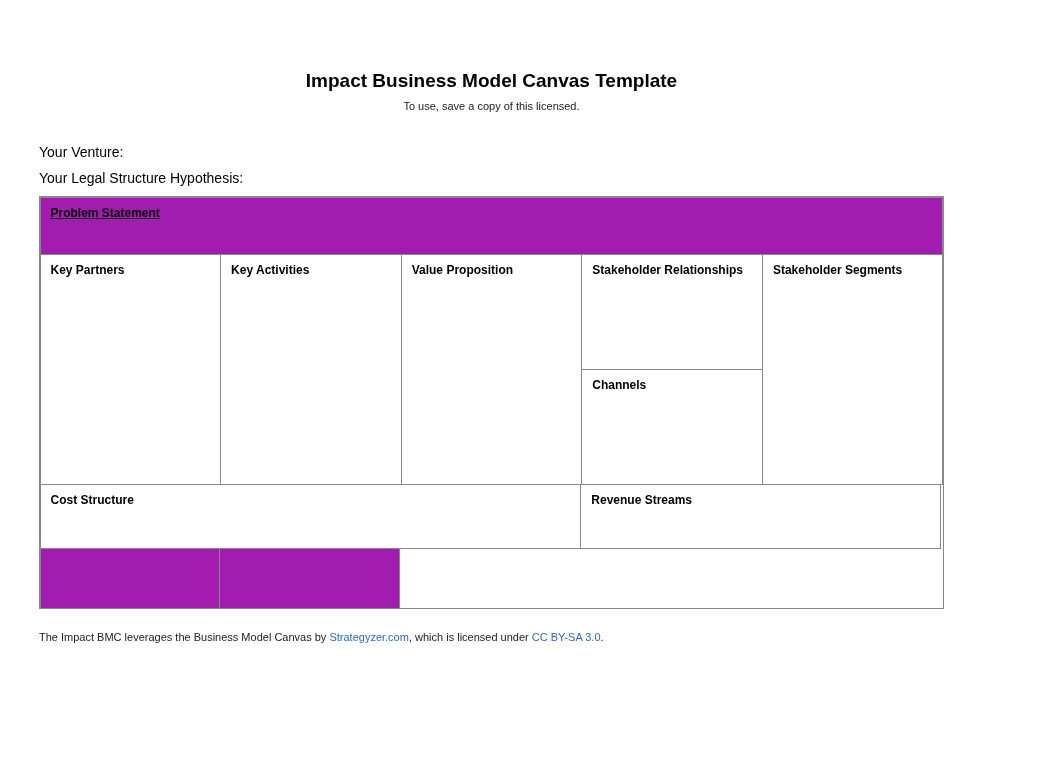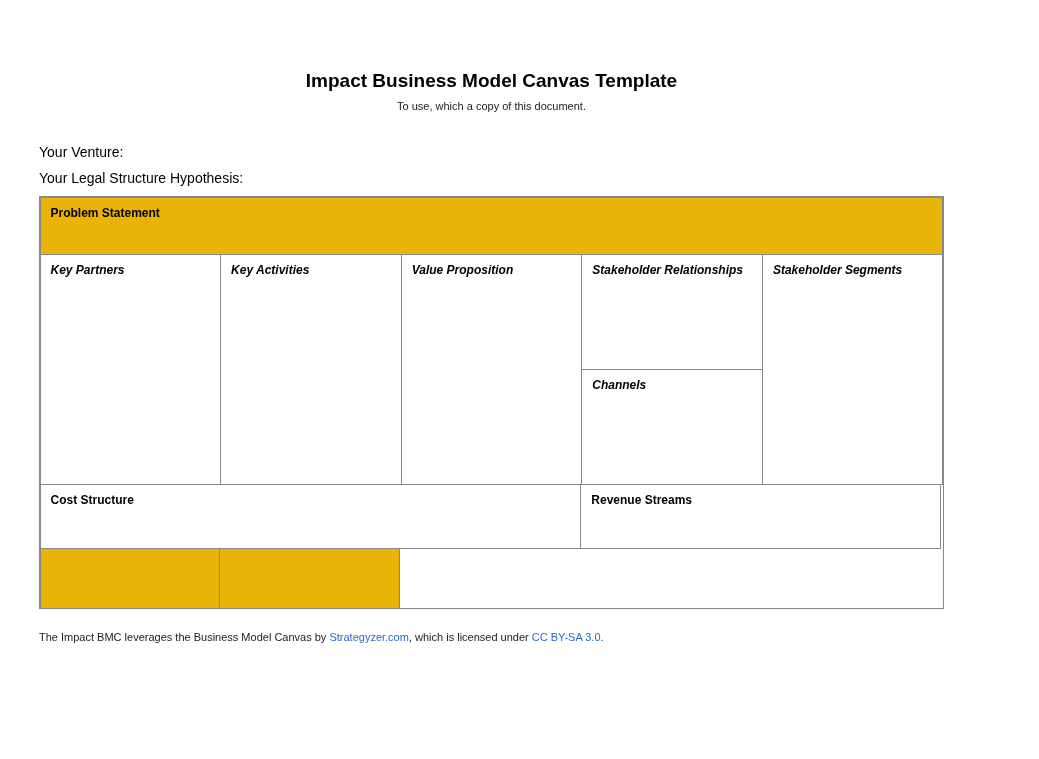--- a/index.html
+++ b/index.html
@@ -5,45 +5,45 @@
   * { box-sizing: border-box; margin: 0; padding: 0; }
   html, body { width: 1039px; height: 759px; background: #fff; font-family: Arial, Helvetica, sans-serif; color: #000; }
   .page { width: 1039px; height: 759px; position: relative; padding: 60px 95px 40px 39px; }
   .title { text-align: center; font-weight: bold; font-size: 19px; margin-top: 10px; }
   .subtitle { text-align: center; font-size: 11px; margin-top: 8px; color: #222; }
   .meta { margin-top: 32px; }
   .meta-line { font-weight: normal; font-size: 14px; margin-bottom: 10px; }
   .canvas { border: 1px solid #888; margin-top: 6px; }
   .row { display: flex; }
   .cell { border: 1px solid #888; padding: 8px 10px; font-size: 12px; font-weight: bold; }
-  .shaded { background: #eab308; }
+  .shaded { background: #a21caf; text-decoration: underline; }
   .problem { height: 58px; }
   .mission { height: 36px; }
-  .mid-row { height: 230px; font-style: italic; }
+  .mid-row { height: 230px; }
   .col5 { width: 20%; display: flex; flex-direction: column; }
   .half { flex: 1; border: 1px solid #888; padding: 8px 10px; font-size: 12px; font-weight: bold; }
   .full { flex: 1; border: 1px solid #888; padding: 8px 10px; font-size: 12px; font-weight: bold; }
   .bottom-row { height: 64px; }
   .wide-left { width: 60%; }
   .wide-right { width: 40%; }
   .impact-row { height: 60px; }
   .impact-cell { width: 60%; }
   .impact-blank { width: 20%; }
   .footer { font-size: 11px; margin-top: 22px; color: #222; }
   .footer a { color: #2a6ac7; text-decoration: none; }
   
   .cell, .half, .full { margin: -0.5px; }
 </style>
 </head>
 <body>
 
 <div class="page">
 
   <div class="title">Impact Business Model Canvas Template</div>
-  <div class="subtitle">To use, which a copy of this document.</div>
+  <div class="subtitle">To use, save a copy of this licensed.</div>
 
   <div class="meta">
     <div class="meta-line">Your Venture:</div>
     <div class="meta-line">Your Legal Structure Hypothesis:</div>
   </div>
 
   <div class="canvas">
 
     <div class="row">
       <div class="cell shaded problem" style="width:100%;">Problem Statement</div>

